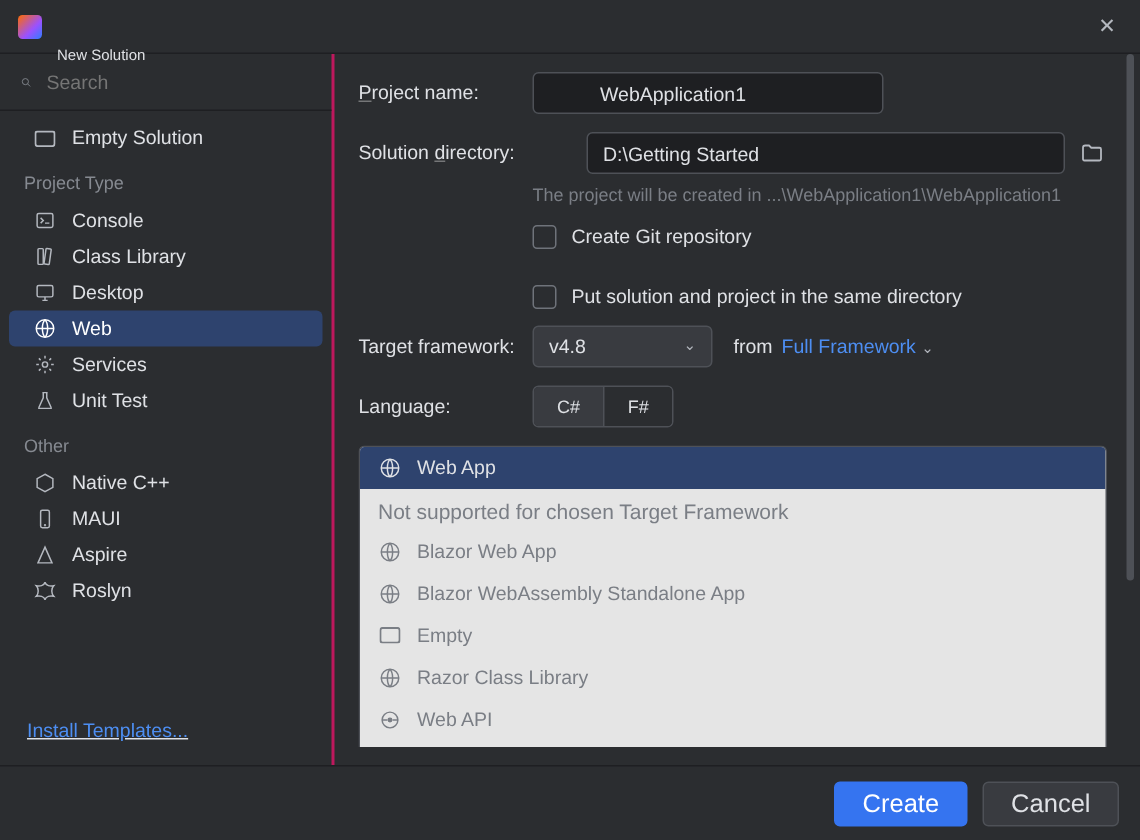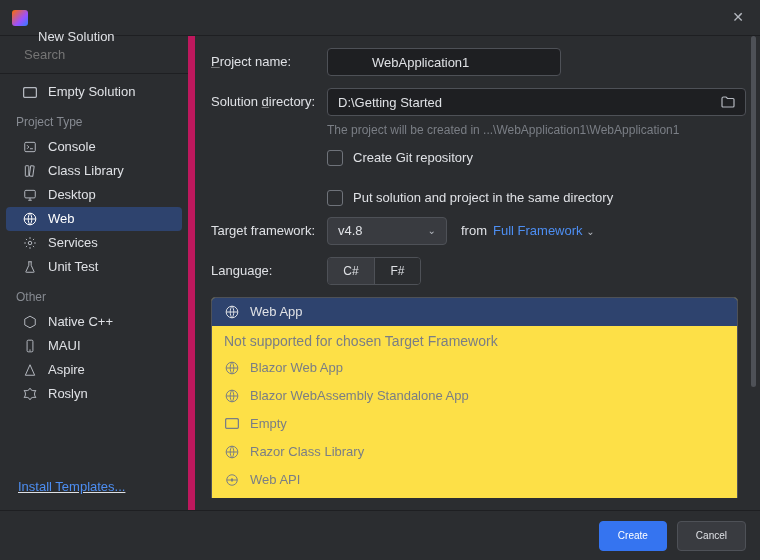--- a/index.html
+++ b/index.html
@@ -17,26 +17,26 @@
     display: flex; align-items: center;
     padding: 0 12px;
     border-bottom: 1px solid #1e1f22;
   }
   .titlebar .logo {
     width: 16px; height: 16px;
     background: linear-gradient(135deg,#ff6b00,#9b51ff 60%,#2f7dff);
     border-radius: 3px;
     margin-right: 10px;
   }
-  .titlebar .title { flex: 1; font-size: 13px; margin-top: 40px; }
+  .titlebar .title { flex: 1; font-size: 10px; margin-top: 40px; }
   .titlebar .close { width: 20px; text-align: center; color:#b4b8bf; font-size:14px; cursor:pointer; }
   .main { flex: 1; display: flex; min-height:0; position: relative; }
   .sidebar {
-    width: 195px;
-    border-right: 7px solid #be185d;
+    width: 223px;
+    border-right: 2px solid #be185d;
     display: flex; flex-direction: column;
   }
   .searchbar {
     height: 38px;
     display:flex; align-items:center;
     padding: 0 14px;
     border-bottom: 1px solid #1e1f22;
     color:#868a91;
   }
   .searchbar svg { margin-right: 10px; }
@@ -72,21 +72,21 @@
     background:#1e1f22;
     border:1px solid #4e5157;
     border-radius:4px;
     color:#dfe1e5;
     padding: 0 10px;
     font-size:13px;
     outline:none;
   }
   .text-input.wide { width: 234px; padding-left: 44px; }
   .dir-row .text-input { flex:1; }
-  .dir-row { align-items:center; position:relative; }
+  .dir-row { align-items:center; position:relative;gap:36px; }
   .folder-btn {
     position:absolute; right:4px; top:4px;
     width:20px; height:20px;
     display:flex; align-items:center; justify-content:center;
     color:#b4b8bf; cursor:pointer;
   }
   .hint { font-size:12px; color:#7a7e85; margin-left:116px; margin-top:-6px; margin-bottom:10px; }
   .check-row { display:flex; align-items:center; margin-left:116px; margin-bottom:10px; }
   .checkbox {
     width:16px; height:16px;
@@ -112,21 +112,21 @@
   .seg button {
     width:46px; height:26px;
     background:#2b2d30; color:#dfe1e5;
     border:none; cursor:pointer; font-size:12px;
   }
   .seg button.active { background:#393b40; }
   .seg button + button { border-left:1px solid #4e5157; }
   .template-list {
     margin-left: 0;
     border:1px solid #4e5157; border-radius:4px;
-    background:#fde047;
+    background:#e5e5e5;
     flex:1; overflow-y:auto;
     min-height: 0;
   }
   .tpl-item {
     display:flex; align-items:center;
     height:28px; padding: 0 12px;
     color:#7a7e85;
     cursor:pointer;
   }
   .tpl-item.active { background:#2E436E; color:#fff; }
@@ -138,21 +138,21 @@
   .footer {
     height: 50px;
     border-top: 1px solid #1e1f22;
     display:flex; align-items:center; justify-content:flex-end;
     padding: 0 14px; gap:10px;
   }
   .btn {
     height:30px; padding:0 18px;
     border:1px solid #4e5157; border-radius:4px;
     background:#393b40; color:#dfe1e5;
-    font-size:10px; cursor:pointer;
+    font-size:17px; cursor:pointer;
   }
   .btn.primary { background:#3574F0; border-color:#3574F0; color:#fff; }
   .scroll-track {
     position:absolute; right:4px; top:0; bottom:0; width:5px;
   }
   .scroll-thumb {
     position:absolute; left:0; right:0;
     background:#4e5157; border-radius:3px;
   }
 </style>

